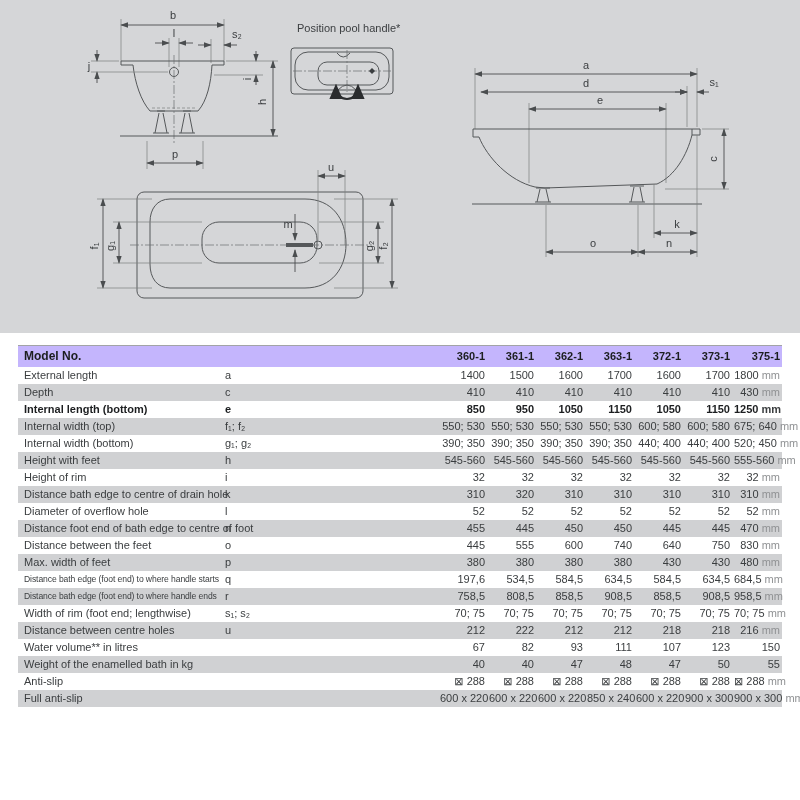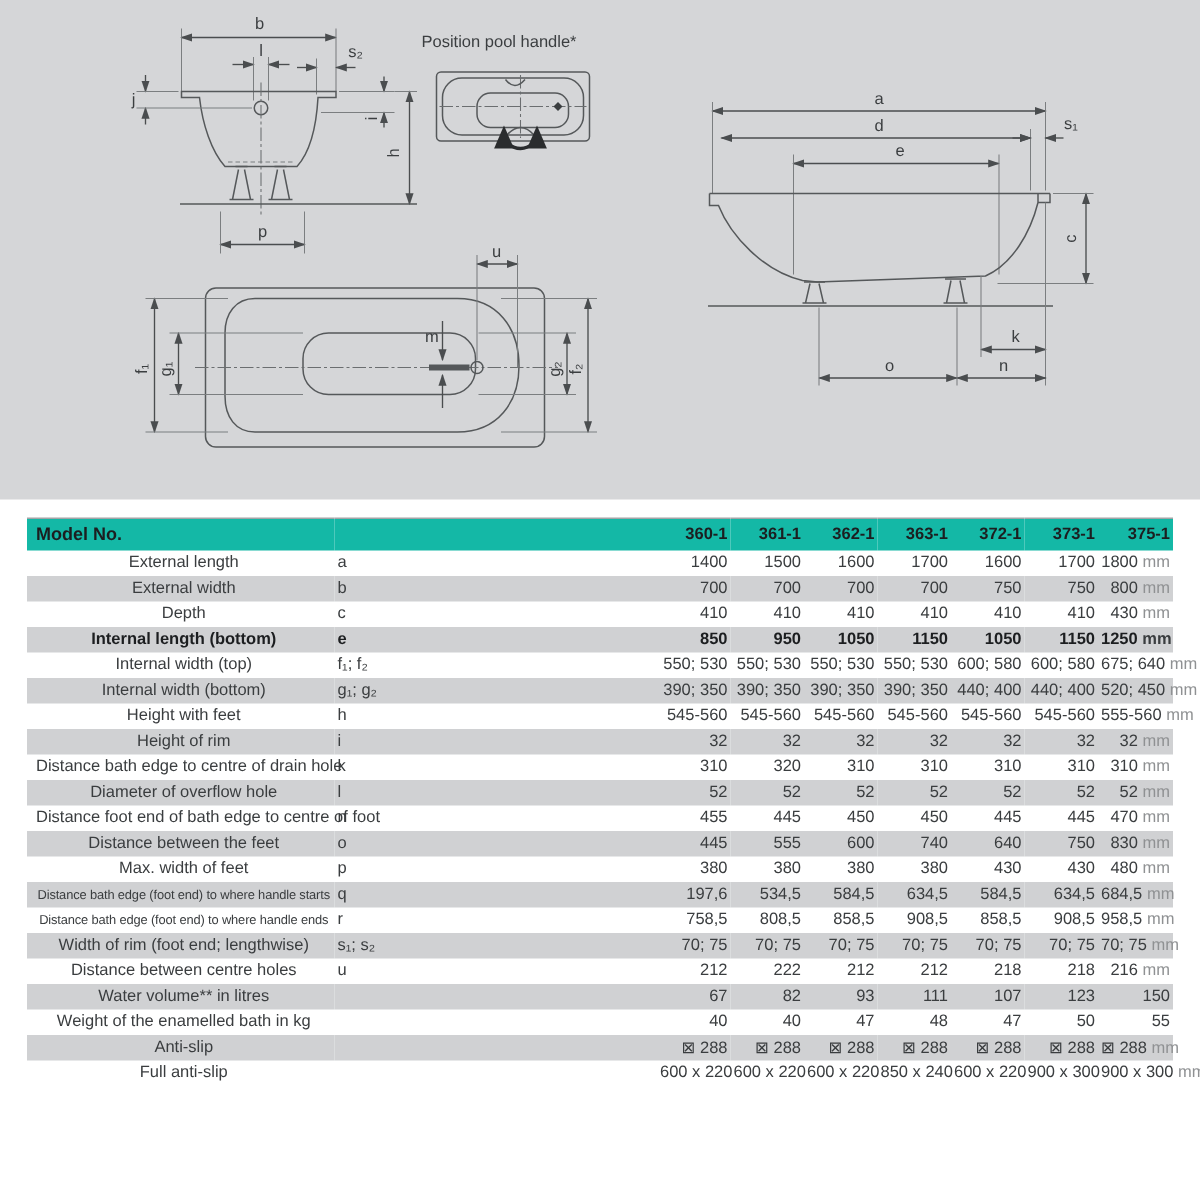--- a/index.html
+++ b/index.html
@@ -8,35 +8,35 @@
 
   
   .panel { position:relative; width:800px; height:333px; background:#d5d6d8; }
   .panel svg { position:absolute; overflow:visible; }
   svg text { font-family:"Liberation Sans", sans-serif; font-size:11px; fill:#3b3e40; }
   .dwg { stroke:#55585a; stroke-width:1; fill:none; }
   .dwg-thin { stroke:#7b7e80; stroke-width:0.7; fill:none; }
   .dim { stroke:#4a4d4f; stroke-width:0.9; fill:none; }
   .cline { stroke:#6b6e70; stroke-width:0.7; fill:none; stroke-dasharray:9 2 2 2; }
   .bold-arc { stroke:#2a2c2e; stroke-width:2.2; fill:none; }
-  .handle-note { position:absolute; left:281px; top:22px; font-size:11px; color:#3b3e40; }
+  .handle-note { position:absolute; left:297px; top:22px; font-size:11px; color:#3b3e40; }
 
   
   .spec-table { width:764px; margin:12px 18px 0 18px; border-collapse:collapse; table-layout:fixed;
                 font-size:11px; color:#3a3d3f; }
   .spec-table col.c-label { width:205px; }
   .spec-table col.c-sym   { width:215px; }
   .spec-table col.c-val   { width:49px; }
   .spec-table col.c-last  { width:50px; }
   .spec-table th, .spec-table td { padding:1px 2px; height:17px; vertical-align:middle; overflow:visible; }
-  .spec-table thead tr { background:#14b8a6; border-top:1px solid #a2a4a6; }
+  .spec-table thead tr { background:#c4b5fd; border-top:1px solid #a2a4a6; }
   .spec-table thead th { font-weight:bold; color:#1c1e20; height:21px; font-size:11px; }
   .spec-table th.h-label { text-align:left; padding-left:6px; font-size:12px; }
   .spec-table tbody tr:nth-child(even) { background:#d0d1d3; }
-  .spec-table td.label { text-align:center; padding-left:6px; white-space:nowrap; }
+  .spec-table td.label { text-align:left; padding-left:6px; white-space:nowrap; }
   .spec-table td.sym   { text-align:left; padding-left:2px; }
   .spec-table th.num, .spec-table td.num { text-align:right; white-space:nowrap; }
   .spec-table tr.bold td { font-weight:bold; color:#1c1e20;margin-left:32px; }
   .spec-table tr.small td.label { font-size:8.6px; letter-spacing:-0.1px; }
   .spec-table .unit { color:#8f9193; }
   .spec-table tr.bold .unit { color:#3a3d3f; }
 </style>
 </head>
 <body>
 
@@ -237,31 +237,20 @@
           <td class="sym">a</td>
           <td class="num">1400</td>
           <td class="num">1500</td>
           <td class="num">1600</td>
           <td class="num">1700</td>
           <td class="num">1600</td>
           <td class="num">1700</td>
           <td class="num">1800 <span class="unit">mm</span></td>
         </tr>
         <tr>
-          <td class="label">External width</td>
-          <td class="sym">b</td>
-          <td class="num">700</td>
-          <td class="num">700</td>
-          <td class="num">700</td>
-          <td class="num">700</td>
-          <td class="num">750</td>
-          <td class="num">750</td>
-          <td class="num">800 <span class="unit">mm</span></td>
-        </tr>
-        <tr>
           <td class="label">Depth</td>
           <td class="sym">c</td>
           <td class="num">410</td>
           <td class="num">410</td>
           <td class="num">410</td>
           <td class="num">410</td>
           <td class="num">410</td>
           <td class="num">410</td>
           <td class="num">430 <span class="unit">mm</span></td>
         </tr>

